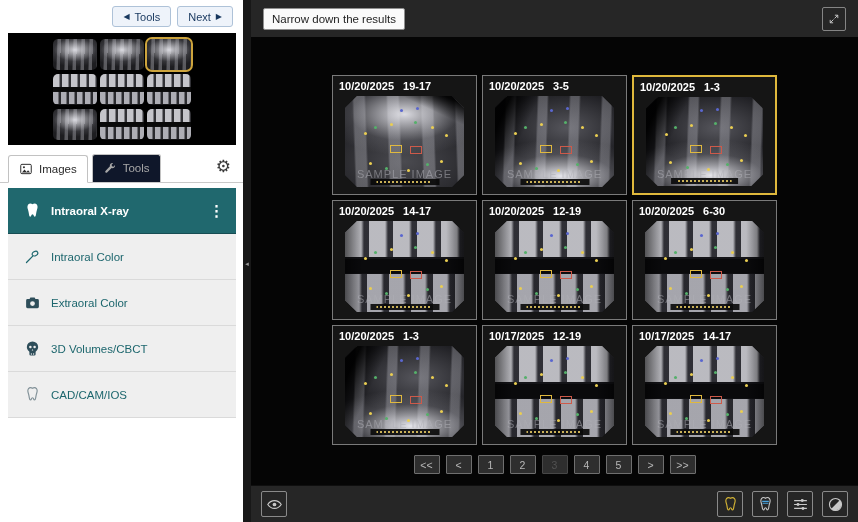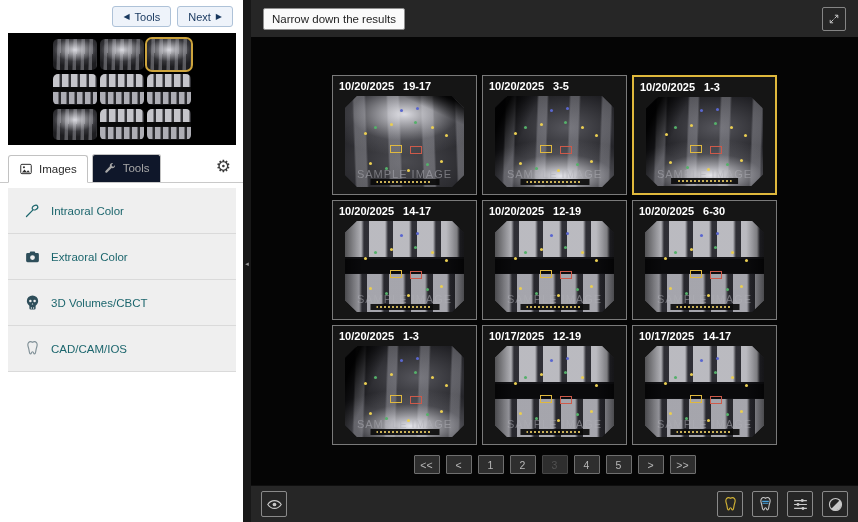--- a/index.html
+++ b/index.html
@@ -238,20 +238,29 @@
       <div class="tab inactive">
         <svg>
             <use href="#sym-wrench"></use>
           </svg>
         <span>Tools</span>
       </div>
       <span class="gear">⚙</span>
     </div>
 
     <div class="cat-list">
+        <div class="cat-item selected" data-icon="tooth-icon">
+    <span class="ic">
+            <svg>
+              <use href="#sym-tooth"></use>
+            </svg>
+          </span>
+    <span class="lbl">Intraoral X-ray</span>
+    <span class="kebab">⋮</span>
+  </div>
         <div class="cat-item" data-icon="mirror-icon">
     <span class="ic">
             <svg>
               <use href="#sym-mirror"></use>
             </svg>
           </span>
     <span class="lbl">Intraoral Color</span>
 
   </div>
         <div class="cat-item" data-icon="camera-icon">

